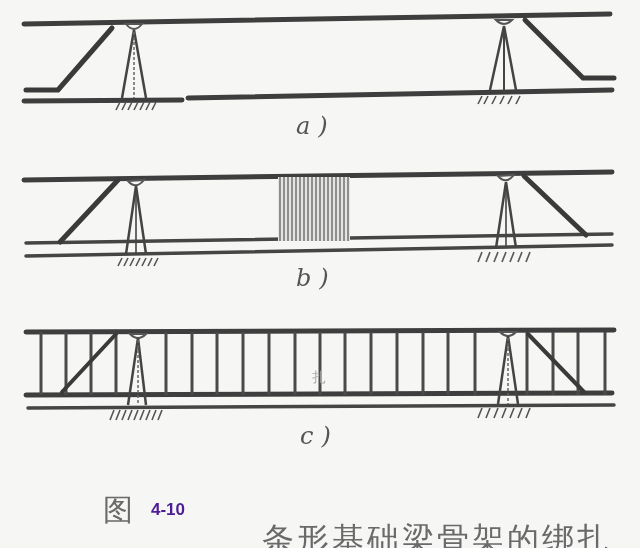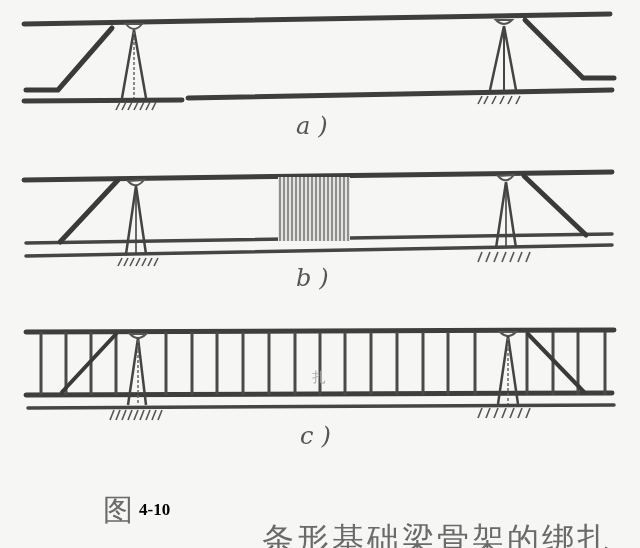--- a/index.html
+++ b/index.html
@@ -48,26 +48,26 @@
     }
     .caption .fig-word {
       position: absolute;
       left: 103px;
       top: 0;
       font-size: 30px;
       font-family: "DejaVu Sans", sans-serif;
     }
     .caption .fig-num {
       position: absolute;
-      left: 139px;
+      left: 151px;
       top: 10px;
       font-size: 17px;
       font-weight: bold;
-      font-family: Liberation Serif, serif;
-      color: #000000;
+      font-family: Liberation Sans, sans-serif;
+      color: #4c1d95;
     }
     .caption .fig-title {
       position: absolute;
       left: 262px;
       top: 0;
       font-size: 32px;
       letter-spacing: 3px;
       font-family: "DejaVu Sans", sans-serif;
       margin-top: 28px;
     }

